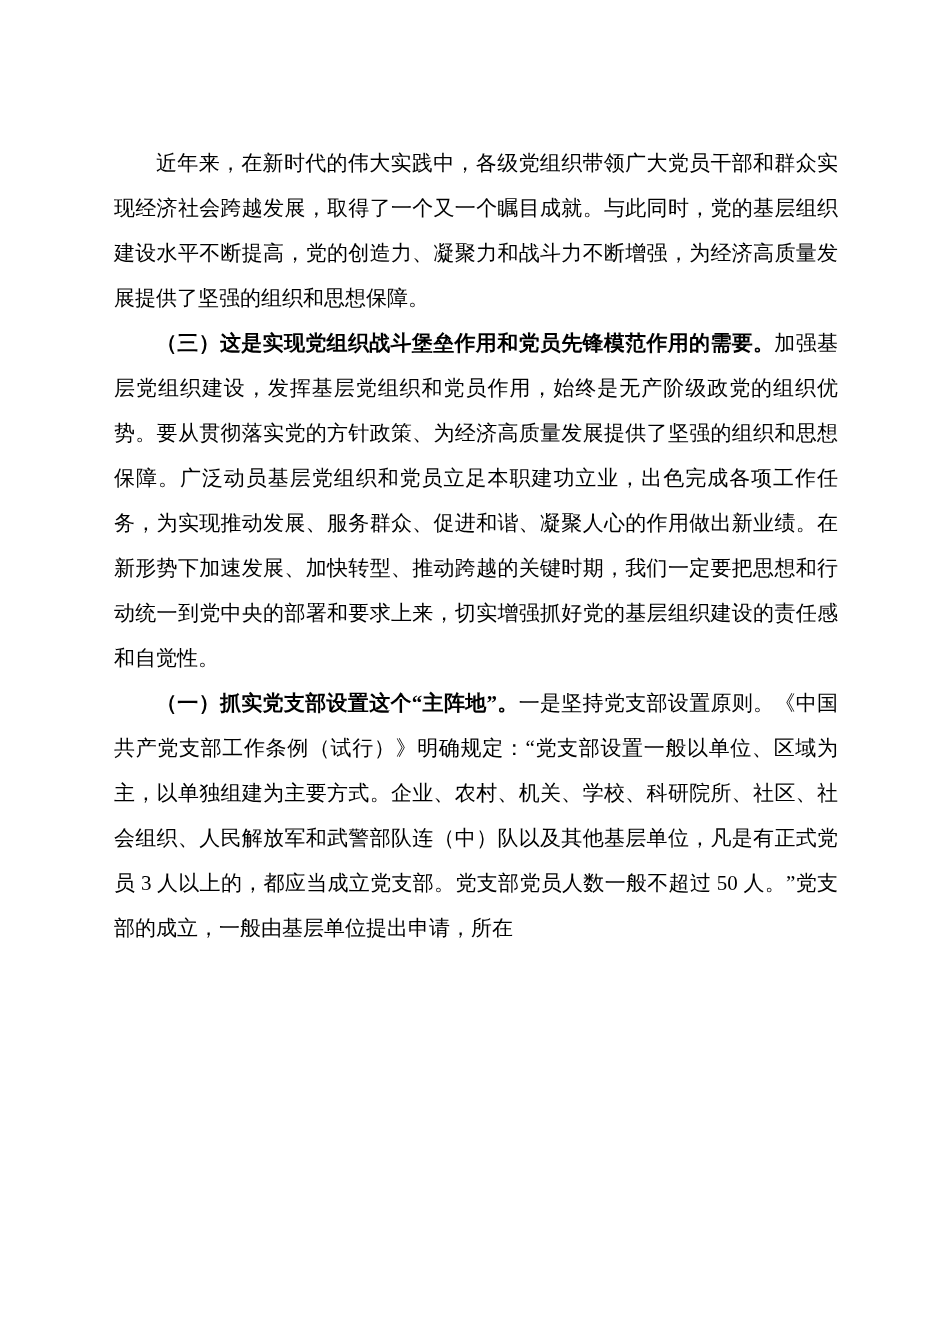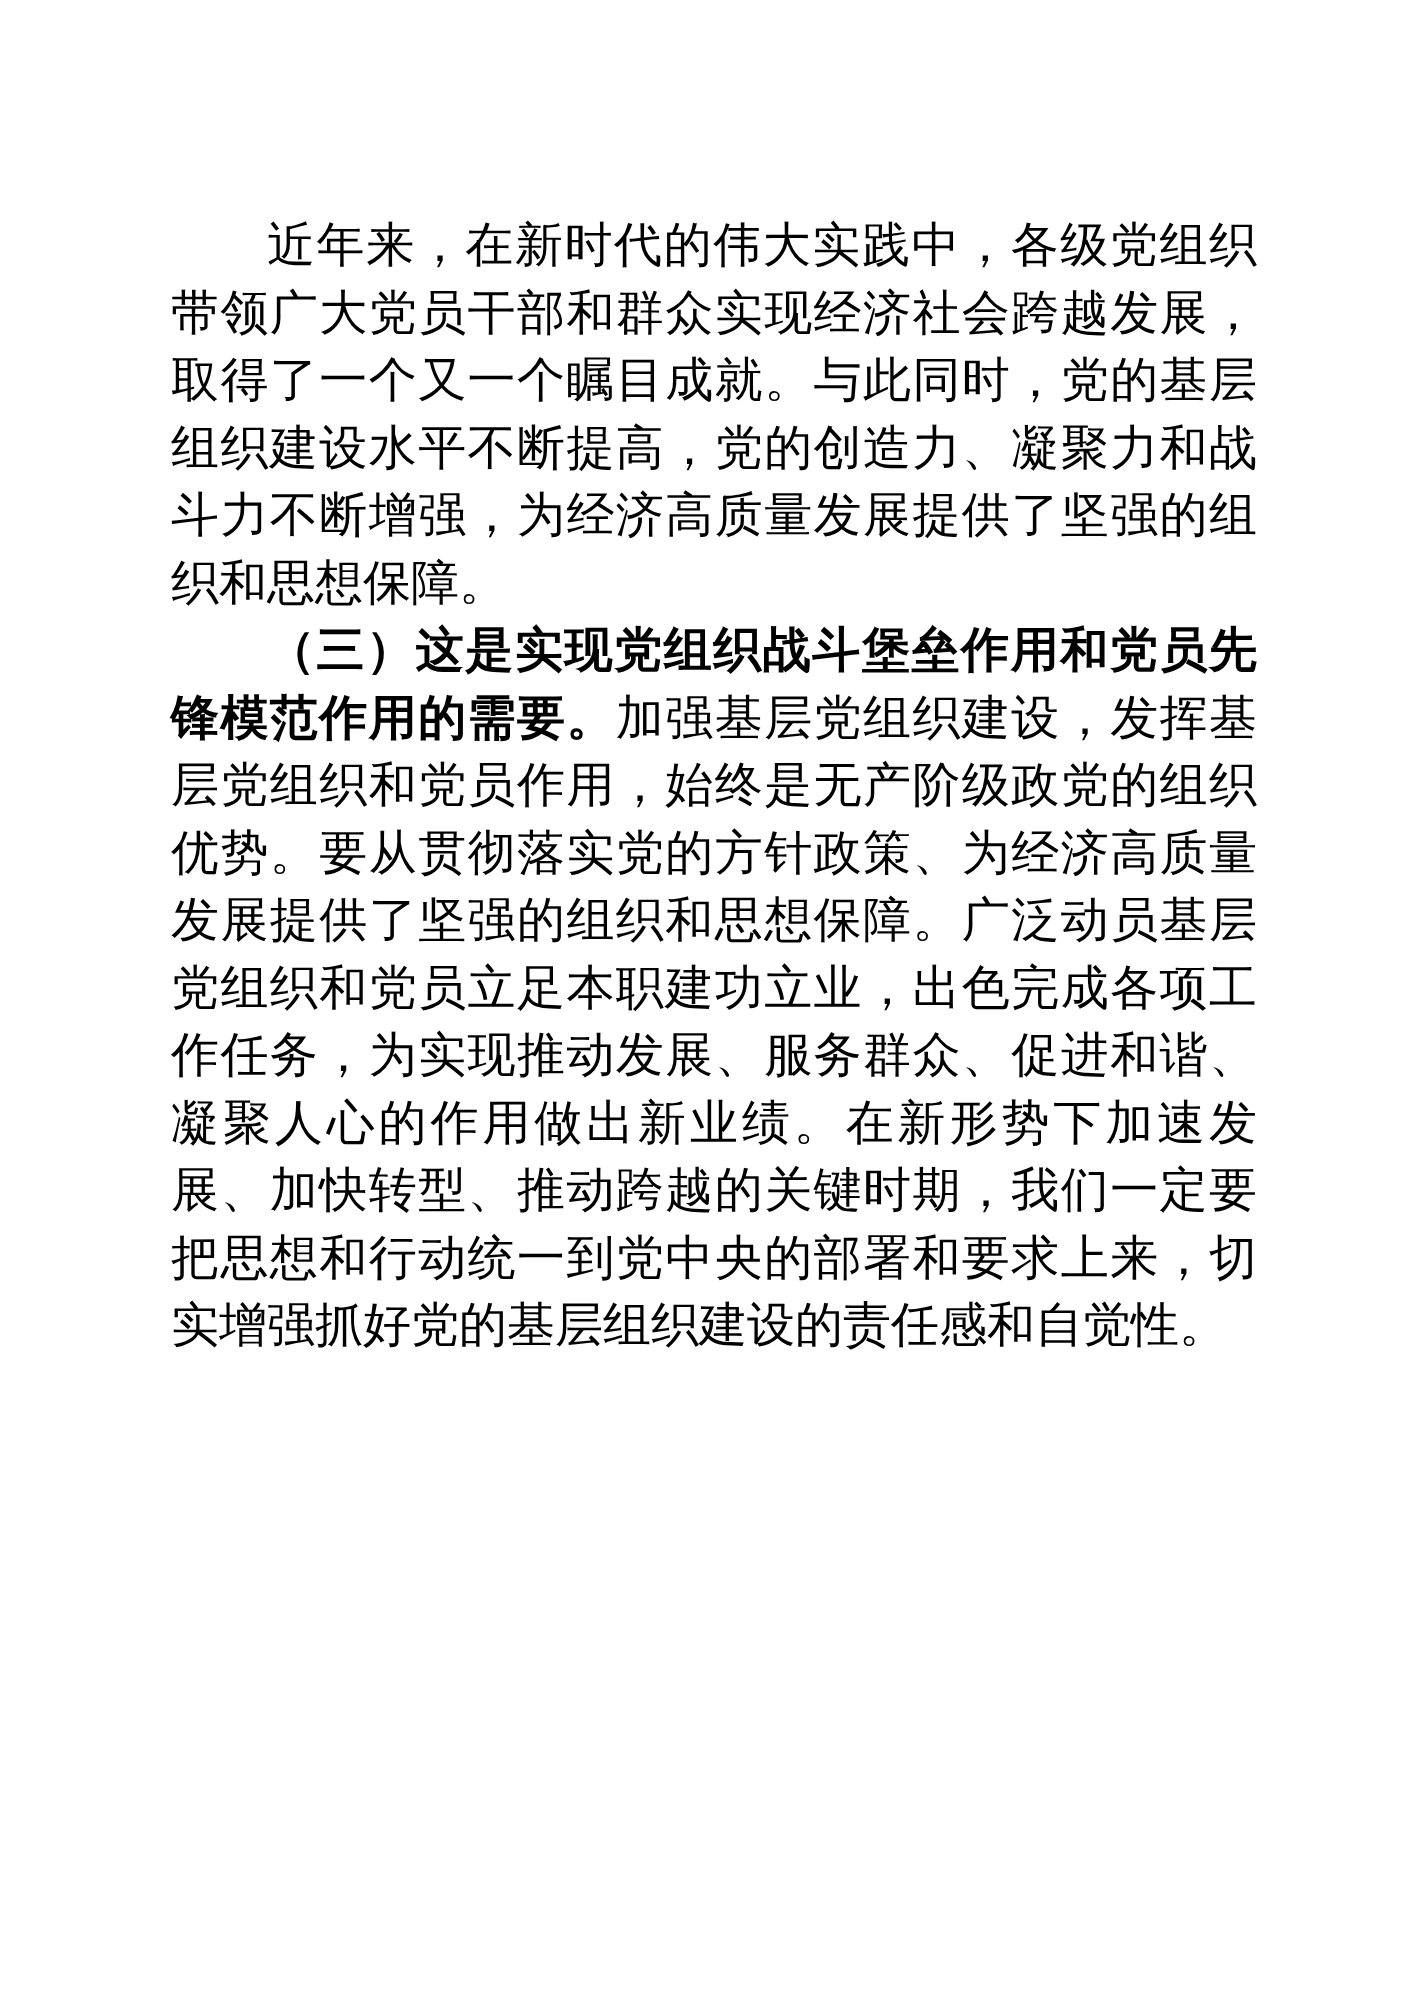--- a/index.html
+++ b/index.html
@@ -16,21 +16,21 @@
     padding: 141px 112px 0 114px;
     overflow: hidden;
   }
   .doc-body {
     width: 724px;
   }
   p.para {
     margin: 0;
     padding: 0;
     font-family: "Liberation Serif", "DejaVu Serif", serif;
-    font-size: 32px;
+    font-size: 21px;
     line-height: 45px;
     color: #000000;
     text-align: justify;
     text-justify: inter-ideograph;
     text-indent: 2em;
     word-break: break-all;
   }
   .run {
     font-weight: 400;
   }
@@ -38,14 +38,15 @@
     font-weight: 700;
   }
 </style>
 </head>
 <body>
 
 <div class="page">
   <div class="doc-body">
       <p class="para body"><span class="run">近年来，在新时代的伟大实践中，各级党组织带领广大党员干部和群众实现经济社会跨越发展，取得了一个又一个瞩目成就。与此同时，党的基层组织建设水平不断提高，党的创造力、凝聚力和战斗力不断增强，为经济高质量发展提供了坚强的组织和思想保障。</span></p>
       <p class="para body"><span class="run run-bold">（三）这是实现党组织战斗堡垒作用和党员先锋模范作用的需要。</span><span class="run">加强基层党组织建设，发挥基层党组织和党员作用，始终是无产阶级政党的组织优势。要从贯彻落实党的方针政策、为经济高质量发展提供了坚强的组织和思想保障。广泛动员基层党组织和党员立足本职建功立业，出色完成各项工作任务，为实现推动发展、服务群众、促进和谐、凝聚人心的作用做出新业绩。在新形势下加速发展、加快转型、推动跨越的关键时期，我们一定要把思想和行动统一到党中央的部署和要求上来，切实增强抓好党的基层组织建设的责任感和自觉性。</span></p>
+      <p class="para body"><span class="run run-bold">（一）抓实党支部设置这个“主阵地”。</span><span class="run">一是坚持党支部设置原则。《中国共产党支部工作条例（试行）》明确规定：“党支部设置一般以单位、区域为主，以单独组建为主要方式。企业、农村、机关、学校、科研院所、社区、社会组织、人民解放军和武警部队连（中）队以及其他基层单位，凡是有正式党员 3 人以上的，都应当成立党支部。党支部党员人数一般不超过 50 人。”党支部的成立，一般由基层单位提出申请，所在</span></p>
     </div>
 </div>
 
 </body></html>

